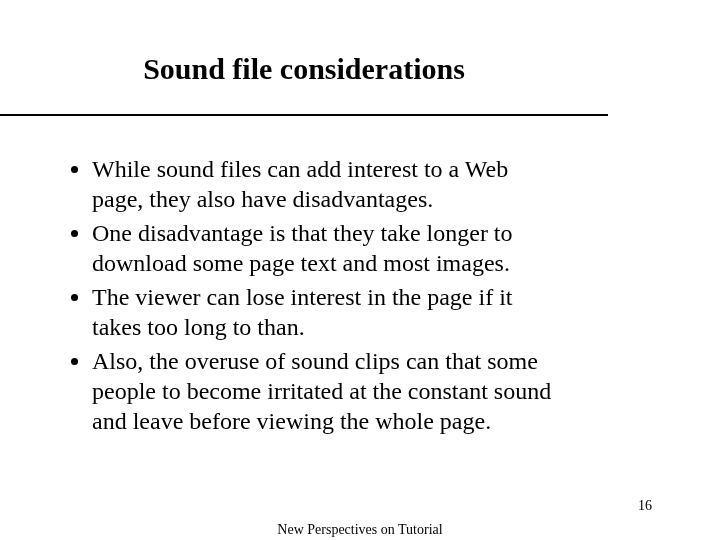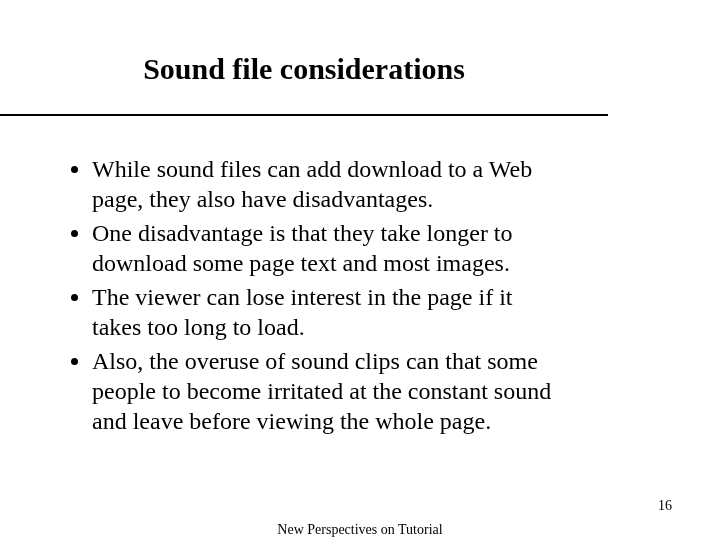--- a/index.html
+++ b/index.html
@@ -53,38 +53,38 @@
   }
   .footer-center {
     position: absolute;
     left: 0;
     width: 720px;
     text-align: center;
     line-height: 1.2;
   }
   .footer-right {
     position: absolute;
-    right: 48px;
+    right: 68px;
     bottom: 8px;
   }
 </style>
 </head>
 <body>
 
 <div class="slide">
 
   <div class="title">Sound file considerations</div>
 
   <hr class="rule">
 
   <div class="body">
     <ul class="bullets">
-      <li>While sound files can add download to a Web page, they also have disadvantages.</li>
+      <li>While sound files can add interest to a Web page, they also have disadvantages.</li>
       <li>One disadvantage is that they take longer to download some page text and most images.</li>
-      <li>The viewer can lose interest in the page if it takes too long to load.</li>
+      <li>The viewer can lose interest in the page if it takes too long to than.</li>
       <li>Also, the overuse of sound clips can that some people to become irritated at the constant sound and leave before viewing the whole page.</li>
     </ul>
   </div>
 
   <div class="footer">
     <div class="footer-center">
       <div>New Perspectives on Tutorial</div>
       <div>Front. Page 2002 Tutorial 2</div>
     </div>
     <div class="footer-right">16</div>

